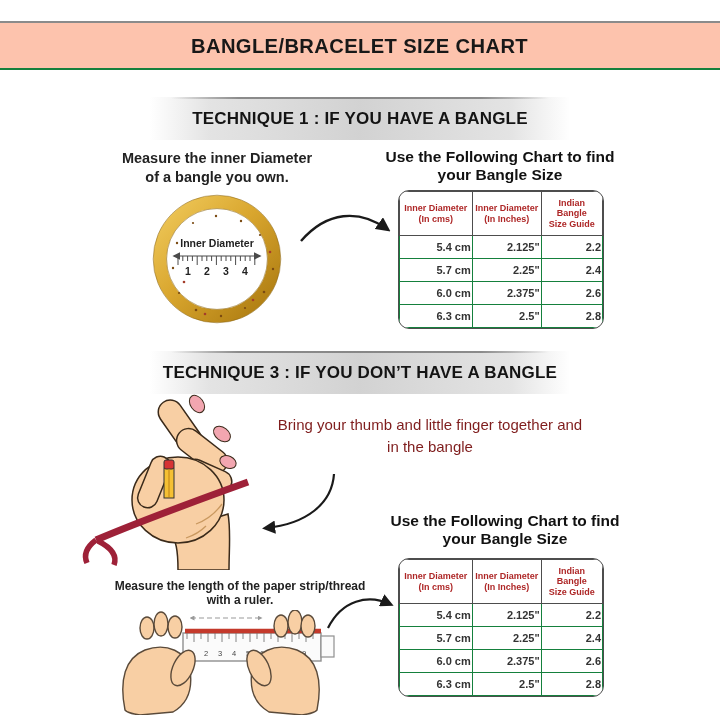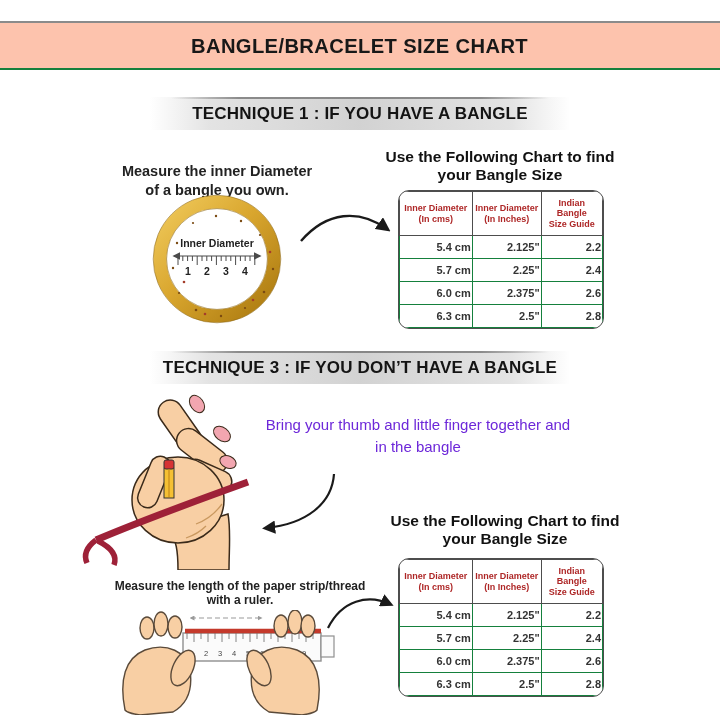--- a/index.html
+++ b/index.html
@@ -8,32 +8,32 @@
   .abs{position:absolute;}
 
   
   .banner{top:21px;left:0;width:720px;height:49px;background:#FDC3AD;
           border-top:2px solid #8B8B8B;border-bottom:2px solid #15803d;
           box-sizing:border-box;display:flex;align-items:center;justify-content:center;}
   .banner h1{margin:0;font-size:21px;font-weight:700;letter-spacing:.4px;color:#181818;
              transform:scaleX(.96);}
 
   
-  .tech-band{left:150px;width:420px;height:33px;display:flex;align-items:center;justify-content:center;
+  .tech-band{left:150px;width:420px;height:43px;display:flex;align-items:center;justify-content:center;
      font-weight:700;font-size:17px;color:#141414;letter-spacing:.2px;white-space:nowrap;
      background:linear-gradient(90deg, rgba(205,205,205,0) 0%, rgba(205,205,205,.55) 14%,
                 rgba(199,199,199,.8) 50%, rgba(205,205,205,.55) 86%, rgba(205,205,205,0) 100%);}
   .tech-band::before{content:'';position:absolute;top:0;left:5%;right:5%;height:2px;
      background:linear-gradient(90deg, rgba(110,110,110,0), rgba(110,110,110,.75) 18%,
                 rgba(110,110,110,.75) 82%, rgba(110,110,110,0));}
 
   .center-text{text-align:center;}
-  .instr1{left:72px;top:149px;width:290px;font-size:14.5px;font-weight:600;line-height:19px;color:#222;margin-top:13px;}
+  .instr1{left:72px;top:149px;width:290px;font-size:14.5px;font-weight:600;line-height:19px;color:#222;}
   .chart-heading{width:230px;font-size:15.5px;font-weight:600;line-height:17.5px;color:#111;}
-  .instr2{left:240px;top:414px;width:356px;font-size:15px;font-weight:500;line-height:21.5px;color:#6d28d9;}
+  .instr2{left:252px;top:414px;width:356px;font-size:15px;font-weight:500;line-height:21.5px;color:#7f1d1d;}
   .measure-text{left:100px;top:579px;width:280px;font-size:12px;font-weight:700;line-height:14px;color:#222;}
 
   
   .size-table-wrap{width:204px;border:1.5px solid #4D4D4D;border-radius:11px;overflow:hidden;background:#fff;}
   table.size-table{border-collapse:collapse;width:100%;table-layout:fixed;}
   table.size-table th{color:#AE2727;font-size:9px;line-height:10.5px;font-weight:700;height:43px;
        vertical-align:middle;padding:0 2px;border:1px solid #4D4D4D;text-align:center;}
   table.size-table td{font-size:11px;font-weight:700;color:#333;text-align:right;height:20px;
        border:1px solid #15803d;}
   table.size-table th:nth-child(1),table.size-table td:nth-child(1){width:36%;}

